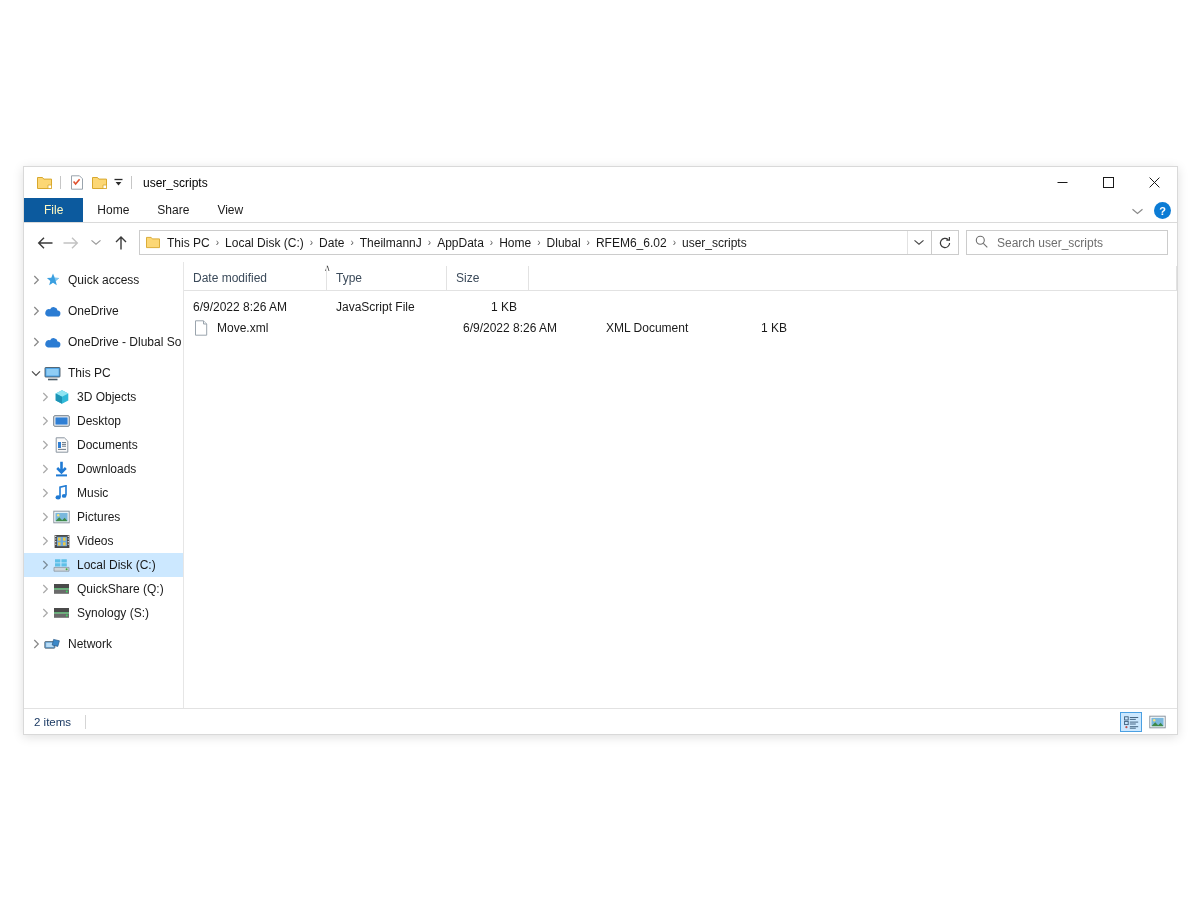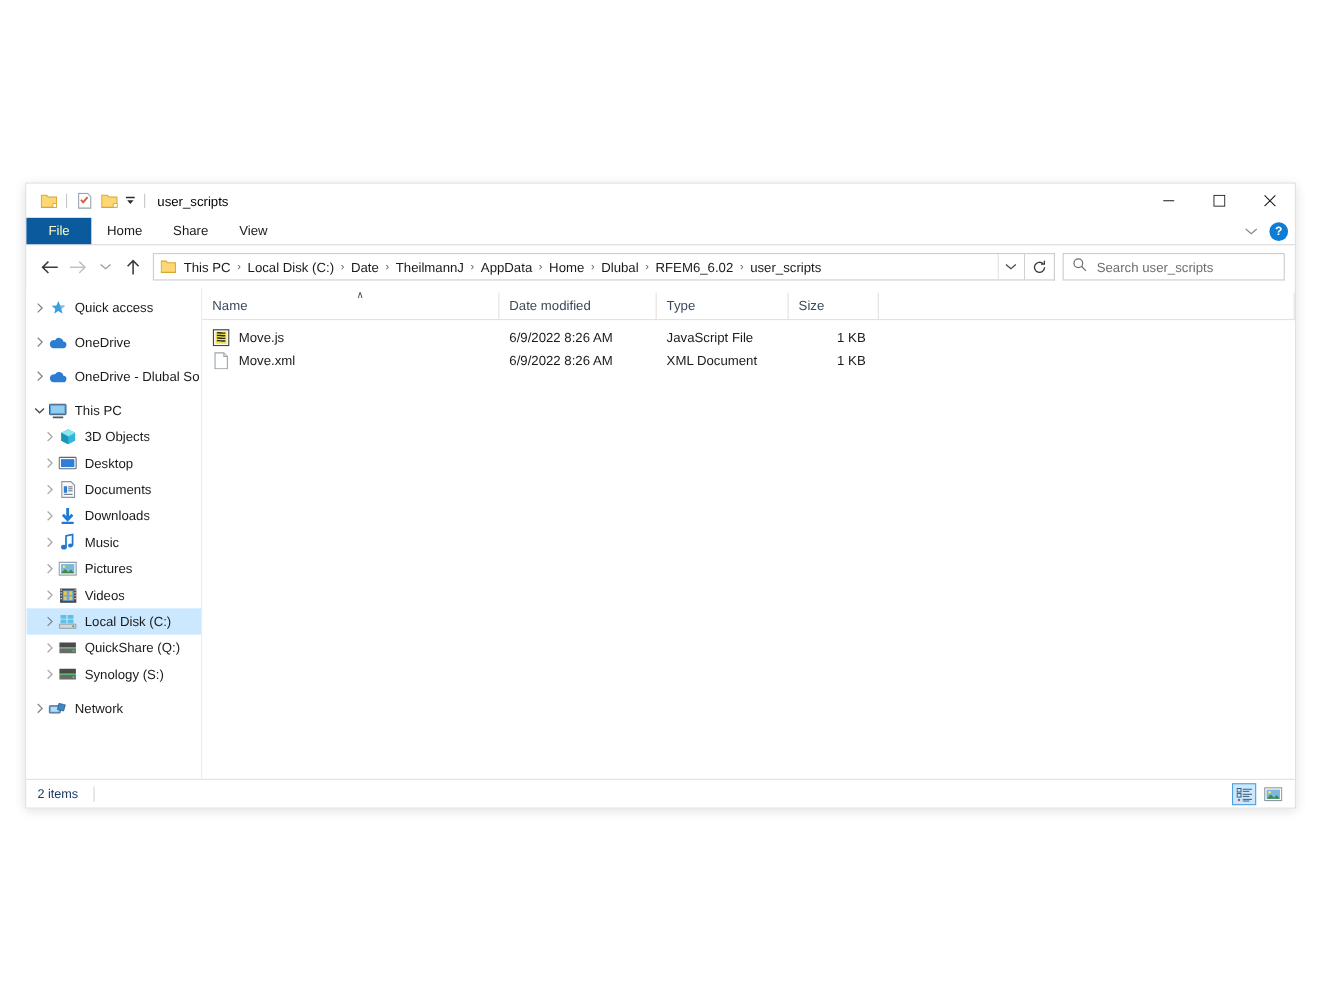--- a/index.html
+++ b/index.html
@@ -612,40 +612,29 @@
         </span>
         <span class="tree-label">Network</span>
       </div>
 
     </div>
 
     <div class="filepane">
 
       <div class="col-headers">
         <div class="sort-arrow">∧</div>
-        <div class="ch ch-name">Name</div>
         <div class="ch ch-date">Date modified</div>
         <div class="ch ch-type">Type</div>
         <div class="ch ch-size">Size</div>
         <div class="ch ch-spacer"></div>
       </div>
 
       <div class="rows">
 
         <div class="frow">
-          <div class="c-name">
-            <span class="fileicon">
-              <svg width="16" height="16" viewBox="0 0 16 16">
-                <rect x="1" y="0.8" width="14" height="14.4" fill="#f7f7f7" stroke="#3a3a3a" stroke-width="1"></rect>
-                <path d="M3 2.6h10v10.8H3z" fill="#f2e24a"></path>
-                <path d="M4.2 3.6c2.8-.6 5 .8 7.6 0M4.2 6c2.8-.6 5 .8 7.6 0M4.2 8.4c2.8-.6 5 .8 7.6 0M4.2 10.8c2.8-.6 5 .8 7.6 0" fill="none" stroke="#2a2a2a" stroke-width="1.3"></path>
-              </svg>
-            </span>
-            <span>Move.js</span>
-          </div>
           <div class="c-date">6/9/2022 8:26 AM</div>
           <div class="c-type">JavaScript File</div>
           <div class="c-size">1 KB</div>
         </div>
 
         <div class="frow">
           <div class="c-name">
             <span class="fileicon">
               <svg width="16" height="16" viewBox="0 0 16 16">
                 <path d="M2.5 0.8h8l3.2 3.2v11.2h-11.2z" fill="#ffffff" stroke="#9aa4ad" stroke-width="1"></path>

